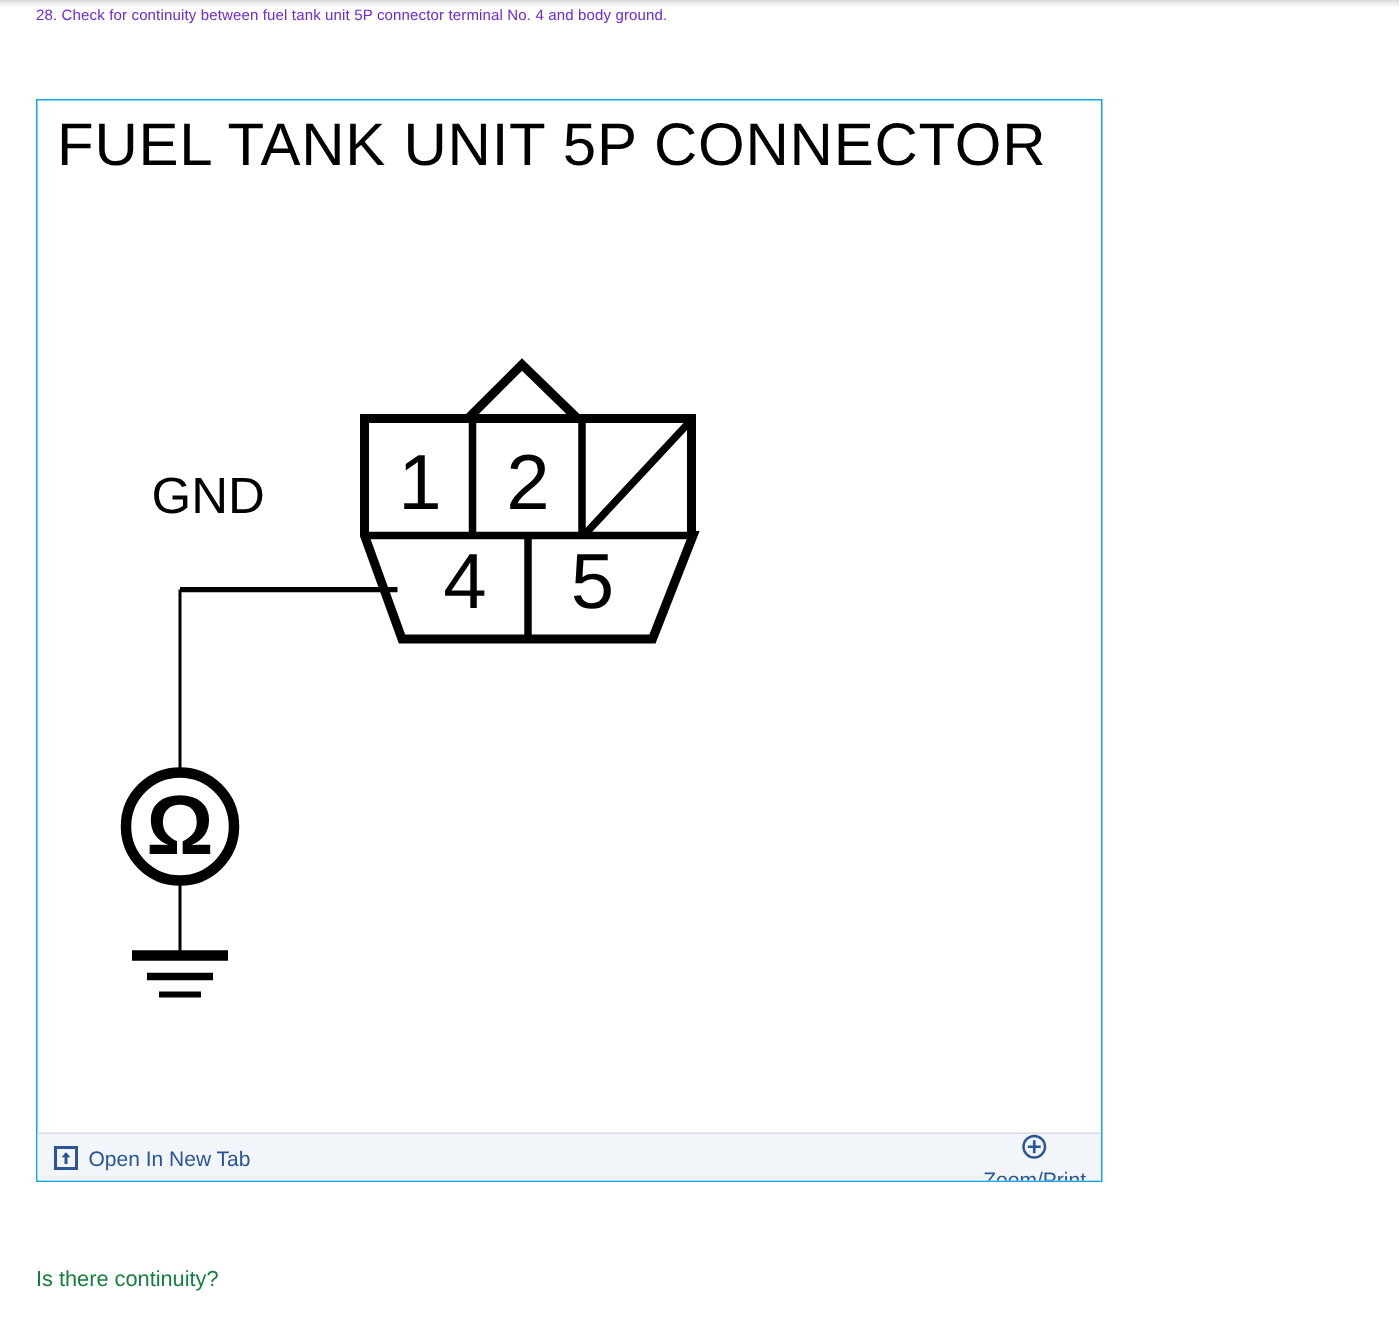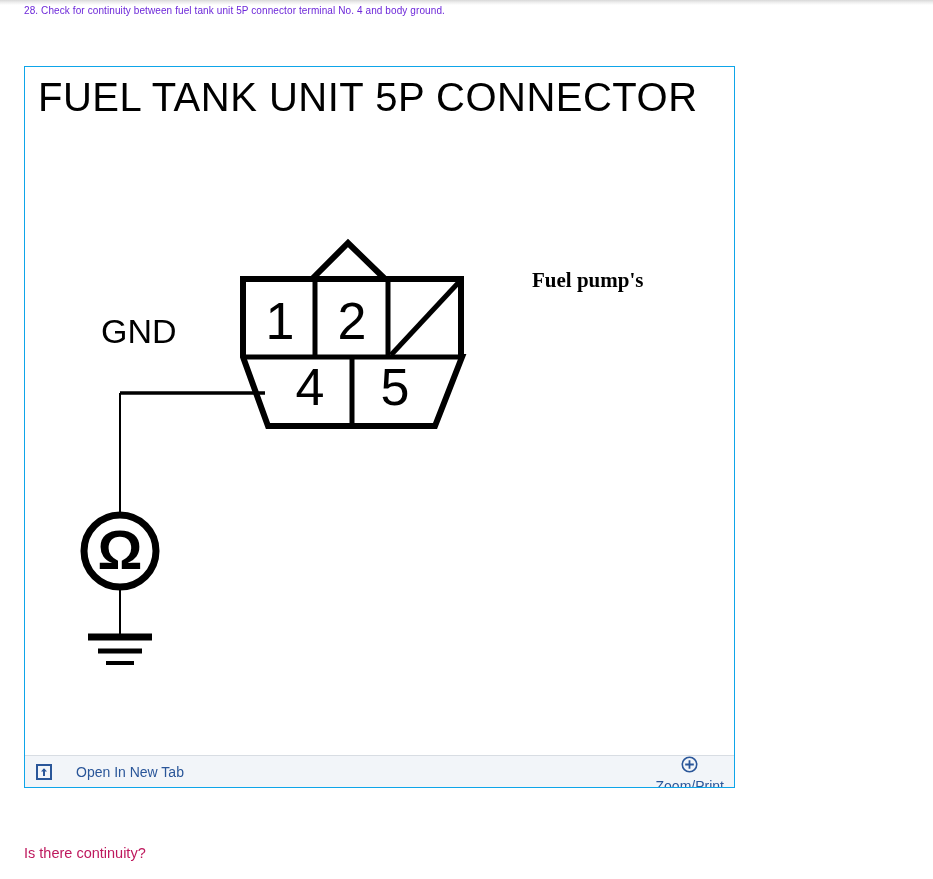--- a/index.html
+++ b/index.html
@@ -118,21 +118,21 @@
     border-top: 1px solid #d8dde3;
     box-sizing: border-box;
   }
   .tb-left {
     position: absolute;
     left: 11px;
     top: 0;
     height: 31px;
     display: flex;
     align-items: center;
-    gap: 24px;
+    gap: 7px;
     cursor: pointer;
   }
   .tb-right {
     position: absolute;
     right: 10px;
     top: 0;
     height: 31px;
     display: flex;
     align-items: center;
     gap: 5px;
@@ -150,21 +150,21 @@
     align-items: center;
     justify-content: center;
     line-height: 0;
   }
 
   .answer-line {
     position: absolute;
     left: 24px;
     top: 845px;
     font-size: 14.5px;
-    color: #be185d;
+    color: #15803d;
     white-space: nowrap;
   }
 </style>
 </head>
 <body>
 
 <div class="top-shadow"></div>
 
 <div class="question-line">28. Check for continuity between fuel tank unit 5P connector terminal No. 4 and body ground.</div>
 
@@ -172,21 +172,20 @@
 
   <div class="diagram-area">
 
     <div class="diagram-title">FUEL TANK UNIT 5P CONNECTOR</div>
 
     <div class="gnd-label">
       <div>GND</div>
     </div>
 
     <div class="pump-note">
-      <div>Fuel pump's</div>
     </div>
 
     <svg class="svg-layer" viewBox="0 0 709 720">
 
       <g fill="none" stroke="#000" stroke-width="6" stroke-linejoin="miter">
 
         <path d="M 218 212 L 436 212 L 436 290 L 437 290 L 410 359 L 243 359 L 218 290 Z"></path>
 
         <path d="M 287 212 L 323 176 L 360 212"></path>
       </g>

